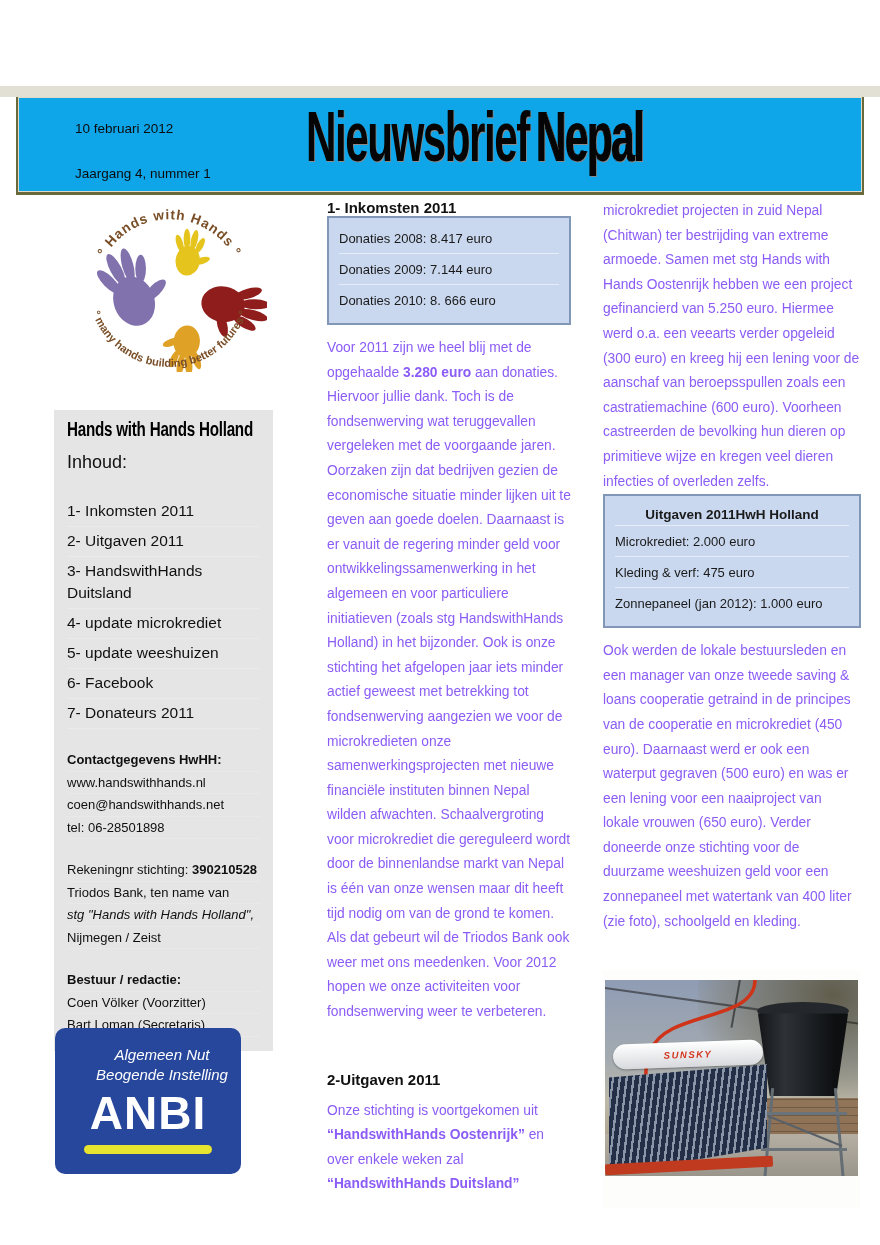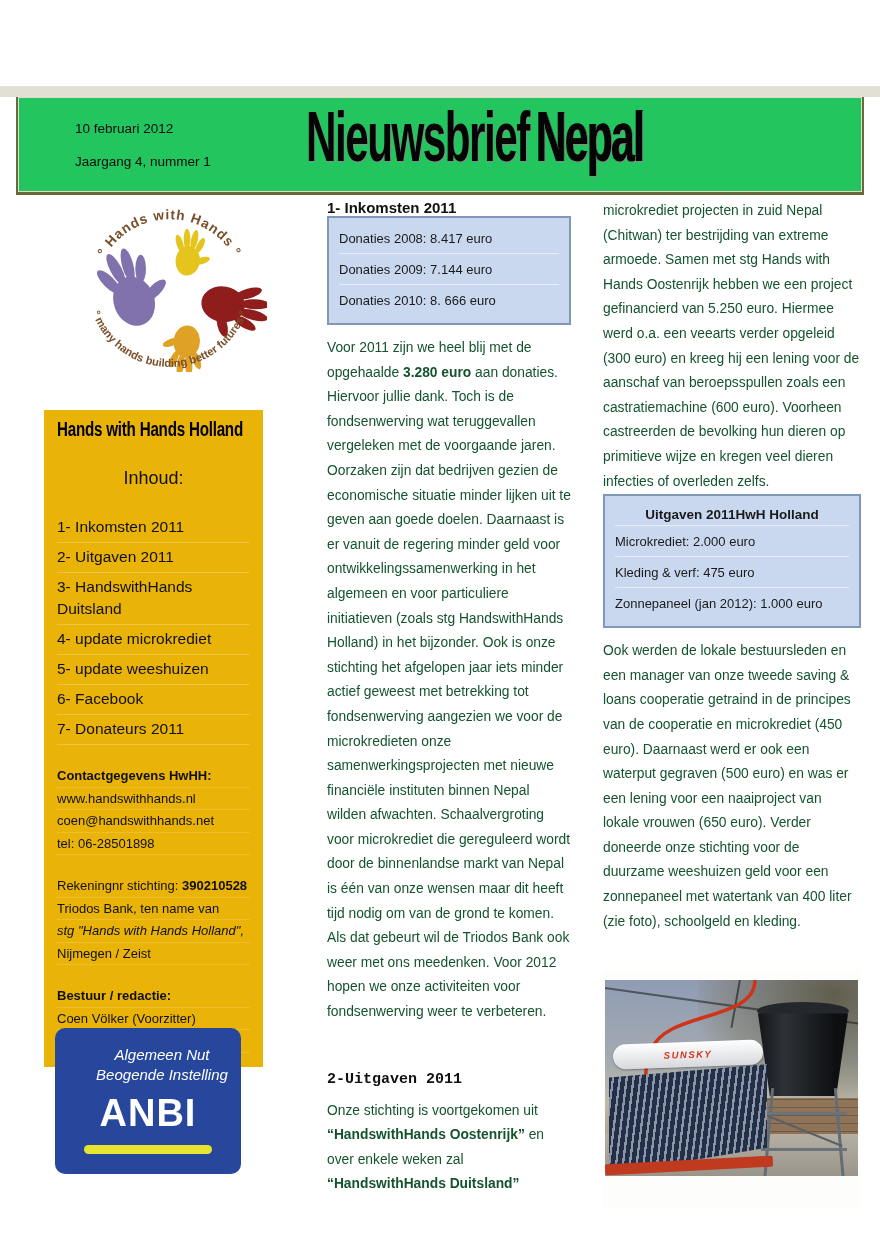--- a/index.html
+++ b/index.html
@@ -2,75 +2,75 @@
 <html><head>
 <meta charset="utf-8">
 <style>
   * { margin:0; padding:0; box-sizing:border-box; }
   html,body { background:#ffffff; }
   body { font-family:"Liberation Sans", sans-serif; color:#1a1a1a; }
   .page { position:relative; width:880px; height:1245px; background:#fff; overflow:hidden; }
 
   
   .top-strip { position:absolute; left:0; top:86px; width:880px; height:11px; background:#e2e0d4; }
-  .header-box { position:absolute; left:16px; top:97px; width:848px; height:98px; background:#22c55e;
+  .header-box { position:absolute; left:16px; top:97px; width:848px; height:98px; background:#0ea5e9;
     border-left:2px solid #69693c; border-right:2px solid #69693c; border-bottom:3px solid #69693c;
     box-shadow: inset 0 0 0 1px #dedbc6; }
   .date-block { position:absolute; left:57px; top:24px; font-size:13.5px; color:#0c0c0c; }
-  .date-block .l2 { margin-top:18px; }
+  .date-block .l2 { margin-top:30px; }
   .masthead-title { position:absolute; left:288px; top:8px; white-space:nowrap;
     font-weight:bold; font-size:57px; color:#050505;
     transform:scale(0.74,1.22); transform-origin:0 60%; letter-spacing:-2px;
     text-shadow:1px 1px 0 #8a8a8a; }
   .masthead-title .w2 { margin-left:10px;
     text-shadow:1px 1px 0 #8a8a8a, 0.8px 0 0 #050505, -0.8px 0 0 #050505; }
 
   
   .logo { position:absolute; left:72px; top:200px; }
   .logo text { font-family:"Liberation Sans", sans-serif; font-weight:bold; fill:#7a4f28; }
 
   
-  .sidebar { position:absolute; left:44px; top:410px; width:219px; min-height:574px;
-    background:#eab308; padding:9px 13px 14px; color:#101010; }
+  .sidebar { position:absolute; left:54px; top:410px; width:219px; min-height:574px;
+    background:#e5e5e5; padding:9px 13px 14px; color:#101010; }
   .sb-title { display:inline-block; font-size:19px; font-weight:bold; color:#000;
     transform:scale(0.8,1.08); transform-origin:0 50%; letter-spacing:-0.3px; white-space:nowrap; }
   .sb-slogan { display:inline-block; margin-top:15px; font-size:16px; font-weight:bold; font-style:italic;
     transform:scale(0.82,1.05); transform-origin:0 50%; letter-spacing:-0.2px; white-space:nowrap; }
-  .sb-inhoud { margin-top:27px; font-size:18px;text-align:center; }
+  .sb-inhoud { margin-top:11px; font-size:18px; }
   .sb-list { margin-top:24px; list-style:none; }
   .sb-list li { font-size:15.5px; padding:3px 0 4px; border-bottom:1px solid rgba(255,255,255,0.22); line-height:22px; }
   .sb-contact { margin-top:20px; font-size:13px; line-height:21.5px; }
   .sb-contact .row { border-bottom:1px solid rgba(255,255,255,0.16); }
   .sb-contact .gap { height:20px; border:none; }
   .sb-contact b { font-weight:bold; }
   .sb-contact .it { font-style:italic; }
 
   
   .anbi { position:absolute; left:55px; top:1028px; width:186px; height:146px; background:#26479b;
     border-radius:10px; text-align:center; color:#fff; padding-top:17px; }
   .anbi .sub { font-style:italic; font-size:15px; line-height:19.5px;padding-left:28px; }
-  .anbi .acro { font-size:38px; font-weight:bold; letter-spacing:1px; margin-top:5px; line-height:48px; }
+  .anbi .acro { font-size:46px; font-weight:bold; letter-spacing:1px; margin-top:5px; line-height:48px; }
   .anbi .bar { width:128px; height:9px; background:#e7e42f; border-radius:5px; margin:8px auto 0; }
 
   
   .col { position:absolute; top:199px; }
   .col2 { left:327px; width:244px; }
   .col3 { left:603px; width:258px; }
   .h-sec { font-size:15px; font-weight:bold; color:#111; }
-  .para { font-size:13.8px; line-height:24.6px; color:#14532d; text-align:left; }
+  .para { font-size:13.8px; line-height:24.6px; color:#8b5cf6; text-align:left; }
   .para b { font-weight:bold; }
   .mt { margin-top:11px; }
 
   .data-box { border:2px solid #8097b8; background:#c9d8ef; padding:5px 10px 8px; }
   .data-box .row { font-size:13px; padding:8px 0 7px; border-bottom:1px solid rgba(255,255,255,0.55); }
   .data-box .row:last-child { border-bottom:none; }
   .data-box .big { font-size:17.5px; font-weight:bold; }
   .data-box .bx-title { text-align:center; font-weight:bold; font-size:13.5px; padding:6px 0 3px;
     border-bottom:1px solid rgba(255,255,255,0.55); }
-  .h2-gap { margin-top:46px;font-family:Liberation Mono, monospace; }
+  .h2-gap { margin-top:46px; }
 
   
   .photo { position:relative; margin-top:36px; width:257px; height:238px; background:#fdfdfc; }
   .ph-img { position:absolute; left:2px; top:10px; width:253px; height:196px; overflow:hidden;
     background:linear-gradient(180deg,#8f9cb4 0%,#a3aab0 40%,#bdb9a8 62%,#b0a593 78%,#a8a294 100%); }
   .hill { position:absolute; right:-20px; top:-20px; width:180px; height:140px;
     background:radial-gradient(ellipse at 75% 25%, rgba(88,82,58,0.85), rgba(120,113,88,0.35) 58%, transparent 75%); }
   .wire1 { position:absolute; left:-30px; top:26px; width:330px; height:2px; background:rgba(25,25,25,0.55); transform:rotate(8deg); }
   .wire2 { position:absolute; left:130px; top:-4px; width:2px; height:52px; background:rgba(35,35,35,0.65); transform:rotate(10deg); }
   .bricks { position:absolute; left:118px; top:118px; right:0; height:42px; background:#8a6a4c; opacity:.85;

